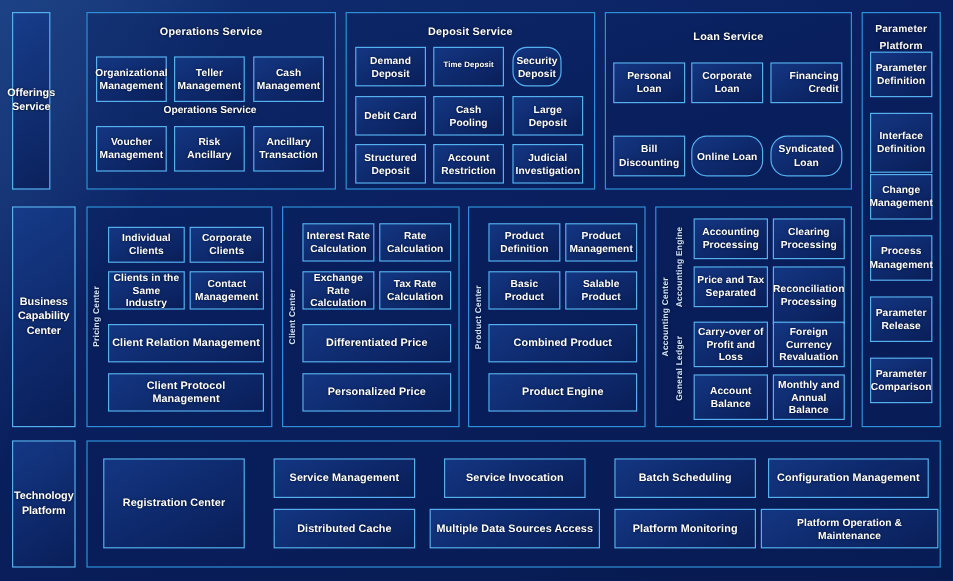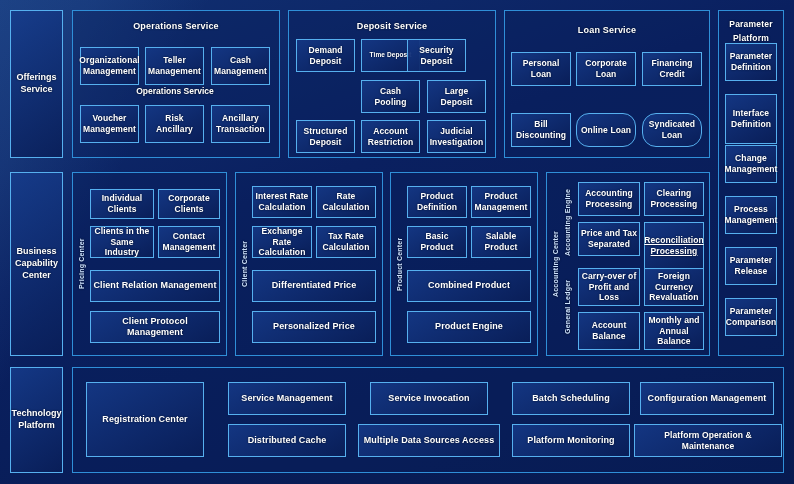--- a/index.html
+++ b/index.html
@@ -82,21 +82,21 @@
   .railtext{
     font-size:9px;font-weight:bold;line-height:1.3;
     text-shadow:0 0 2px rgba(0,0,0,.8);
   }
 </style>
 </head>
 <body>
 
 <div id="root">
 
-  <div class="frame sidecard" style="left:10px;top:10px;width:53px;height:148px;">
+  <div class="frame sidecard" style="left:10px;top:10px;width:32px;height:148px;">
     <span class="railtext">
       <span style="white-space:pre-line">Offerings
 Service</span>
     </span>
   </div>
 
   <div class="frame outerpanel" style="left:72px;top:10px;width:208px;height:148px;">
     <div class="panel-title" style="top:10px;left:0;">Operations Service</div>
   </div>
   <div class="cell" style="left:80px;top:47px;width:59px;height:38px;">Organizational Management</div>
@@ -105,33 +105,34 @@
   <div class="floating-label" style="left:80px;top:86px;width:190px;">Operations Service</div>
   <div class="cell" style="left:80px;top:105px;width:59px;height:38px;">Voucher Management</div>
   <div class="cell" style="left:145px;top:105px;width:59px;height:38px;">Risk Ancillary</div>
   <div class="cell" style="left:211px;top:105px;width:59px;height:38px;">Ancillary Transaction</div>
 
   <div class="frame outerpanel" style="left:288px;top:10px;width:208px;height:148px;">
     <div class="panel-title" style="top:10px;left:0;">Deposit Service</div>
   </div>
   <div class="cell" style="left:296px;top:39px;width:59px;height:33px;">Demand Deposit</div>
   <div class="cell small" style="left:361px;top:39px;width:59px;height:33px;">Time Deposit</div>
-  <div class="cell" style="left:407px;top:39px;width:59px;height:33px;">Security Deposit</div>
+  <div class="cell" style="left:427px;top:39px;width:41px;height:33px;border-radius:12px;">Security Deposit</div>
+  <div class="cell" style="left:296px;top:80px;width:59px;height:33px;">Debit Card</div>
   <div class="cell" style="left:361px;top:80px;width:59px;height:33px;">Cash Pooling</div>
   <div class="cell" style="left:427px;top:80px;width:59px;height:33px;">Large Deposit</div>
   <div class="cell" style="left:296px;top:120px;width:59px;height:33px;">Structured Deposit</div>
   <div class="cell" style="left:361px;top:120px;width:59px;height:33px;">Account Restriction</div>
   <div class="cell" style="left:427px;top:120px;width:59px;height:33px;">Judicial Investigation</div>
 
   <div class="frame outerpanel" style="left:504px;top:10px;width:206px;height:148px;">
     <div class="panel-title" style="top:14px;left:0;">Loan Service</div>
   </div>
   <div class="cell" style="left:511px;top:52px;width:60px;height:34px;">Personal Loan</div>
   <div class="cell" style="left:576px;top:52px;width:60px;height:34px;">Corporate Loan</div>
-  <div class="cell" style="left:642px;top:52px;width:60px;height:34px;">Financing Credit</div>
+  <div class="cell" style="left:642px;top:52px;width:60px;height:34px;text-align:right;">Financing Credit</div>
   <div class="cell" style="left:511px;top:113px;width:60px;height:34px;">Bill Discounting</div>
   <div class="cell" style="left:576px;top:113px;width:60px;height:34px;border-radius:13px;">Online Loan</div>
   <div class="cell" style="left:642px;top:113px;width:60px;height:34px;border-radius:14px;">Syndicated Loan</div>
 
   <div class="frame outerpanel" style="left:718px;top:10px;width:66px;height:346px;">
     <div class="panel-title" style="top:8px;left:0;font-size:8.5px;">Parameter</div>
     <div class="panel-title" style="top:22px;left:0;font-size:8.5px;">Platform</div>
   </div>
   <div class="cell" style="left:725px;top:43px;width:52px;height:38px;">Parameter Definition</div>
   <div class="cell" style="left:725px;top:94px;width:52px;height:50px;">Interface Definition</div>
@@ -175,21 +176,21 @@
   <div class="cell" style="left:471px;top:226px;width:60px;height:32px;">Salable Product</div>
   <div class="cell wide" style="left:407px;top:311px;width:124px;height:32px;">Product Engine</div>
 
   <div class="frame outerpanel" style="left:546px;top:172px;width:164px;height:184px;"></div>
   <div class="vlabel" style="left:549px;top:190px;width:12px;height:148px;">Accounting Center</div>
   <div class="vlabel" style="left:561px;top:182px;width:12px;height:80px;">Accounting Engine</div>
   <div class="vlabel" style="left:561px;top:268px;width:12px;height:78px;">General Ledger</div>
   <div class="cell" style="left:578px;top:182px;width:62px;height:34px;">Accounting Processing</div>
   <div class="cell" style="left:644px;top:182px;width:60px;height:34px;">Clearing Processing</div>
   <div class="cell" style="left:578px;top:222px;width:62px;height:34px;">Price and Tax Separated</div>
-  <div class="cell" style="left:644px;top:222px;width:60px;height:48px;text-decoration:underline;">Reconciliation Processing</div>
+  <div class="cell" style="left:644px;top:222px;width:60px;height:48px;">Reconciliation Processing</div>
   <div class="cell" style="left:578px;top:268px;width:62px;height:38px;">Carry-over of Profit and Loss</div>
   <div class="cell" style="left:644px;top:268px;width:60px;height:38px;">Foreign Currency Revaluation</div>
   <div class="cell" style="left:578px;top:312px;width:62px;height:38px;">Account Balance</div>
   <div class="cell" style="left:644px;top:312px;width:60px;height:38px;">Monthly and Annual Balance</div>
 
   <div class="frame sidecard" style="left:10px;top:367px;width:53px;height:106px;">
     <span class="railtext">
       <span style="white-space:pre-line">Technology
 Platform</span>
     </span>

